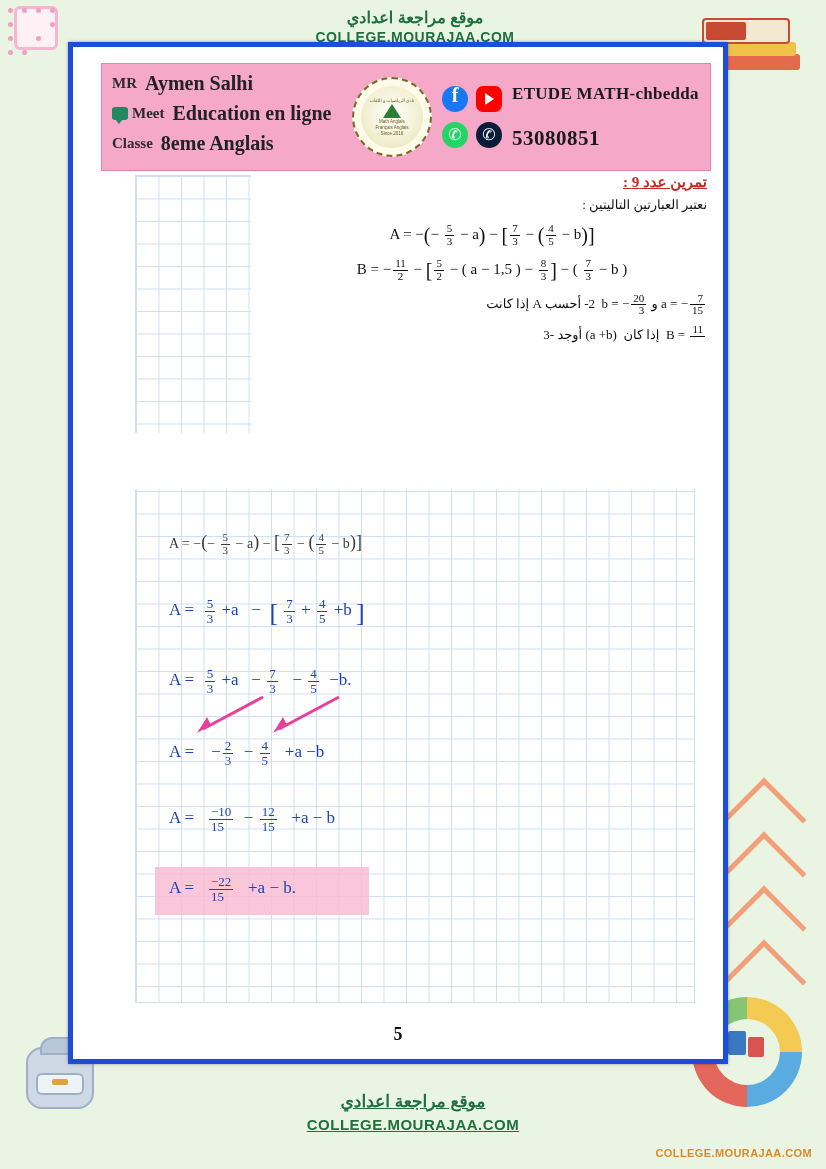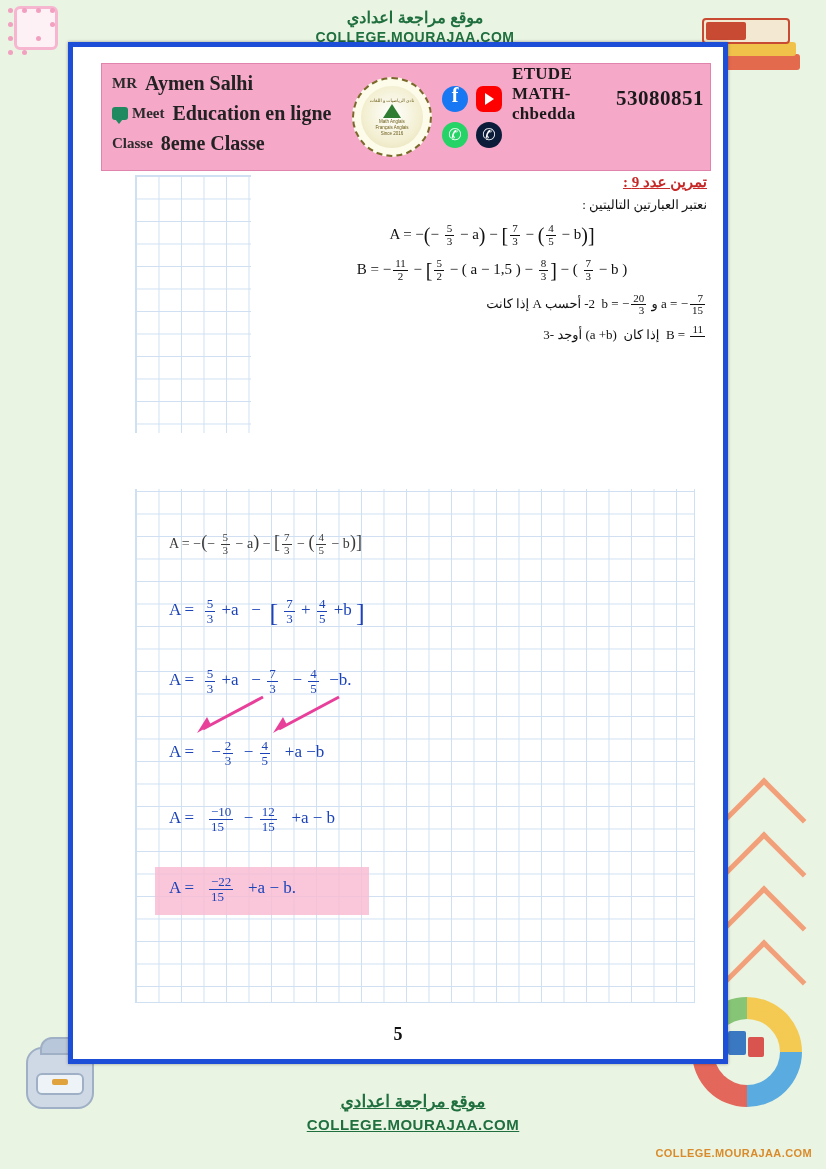--- a/index.html
+++ b/index.html
@@ -147,21 +147,21 @@
   .ic-wa:after {
     content: "✆"; position: absolute; inset: 0; text-align: center; color: #fff;
     font-size: 16px; line-height: 26px;
   }
   .ic-ph { background: #0b1b3a; border-radius: 50%; }
   .ic-ph:after {
     content: "✆"; position: absolute; inset: 0; text-align: center; color: #fff;
     font-size: 16px; line-height: 26px;
   }
   .hdr-right {
-    flex: 1; display: flex; flex-direction: row; justify-content: center;
+    flex: 1; display: flex; flex-direction: column; justify-content: center;
     padding-right: 6px;
   }
   .hdr-title {
     font-family: "Liberation Serif", serif; font-weight: bold; font-size: 17px;
     color: #1a1a1a; letter-spacing: .3px;
   }
   .hdr-phone {
     font-family: "Liberation Serif", serif; font-weight: bold; font-size: 21px;
     color: #1a1a1a; margin-top: 22px; letter-spacing: .5px;
   }
@@ -294,21 +294,21 @@
         </div>
         <div class="hdr-line">
           <span class="meet-chip">
               <span class="meet-bubble"></span>
             </span>
           <span class="hdr-label" style="margin-left:4px">Meet</span>
           <span class="hdr-value">Education en ligne</span>
         </div>
         <div class="hdr-line">
           <span class="hdr-label">Classe</span>
-          <span class="hdr-value">8eme Classe</span>
+          <span class="hdr-value">8eme Anglais</span>
         </div>
       </div>
 
       <div class="hdr-center">
         <div class="logo-badge">
           <div class="logo-inner">
             <div>نادي الرياضيات و اللغات</div>
             <div class="logo-tree"></div>
             <div>Math Anglais</div>
             <div>Français Anglais</div>

